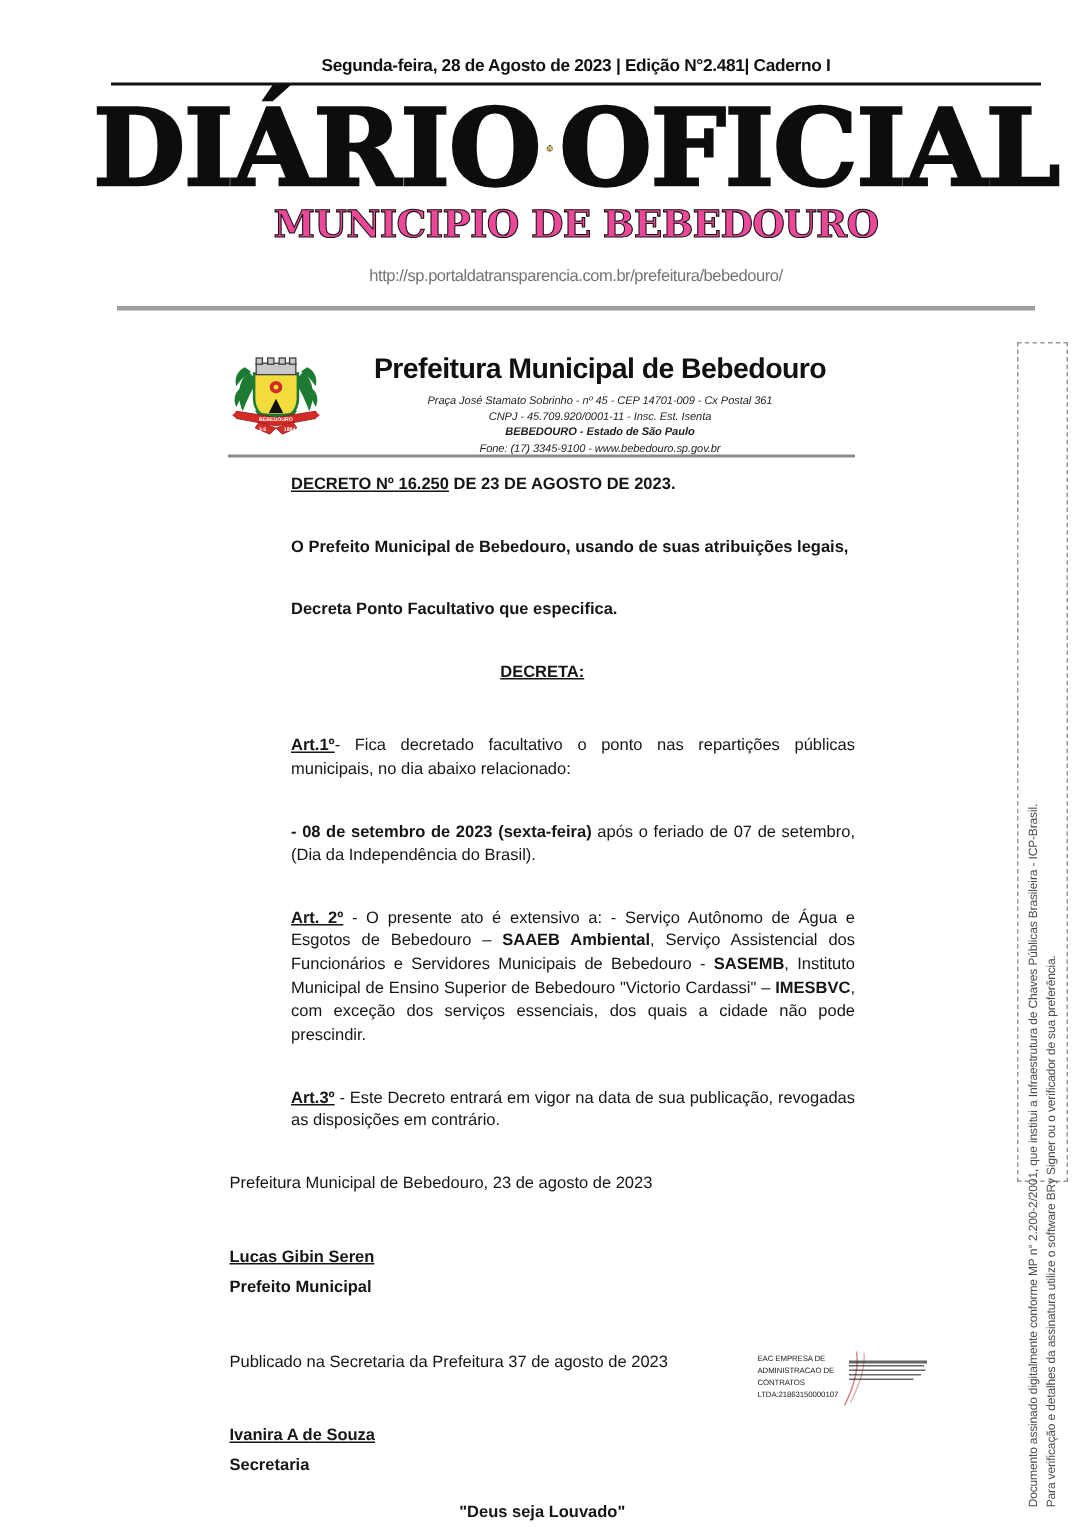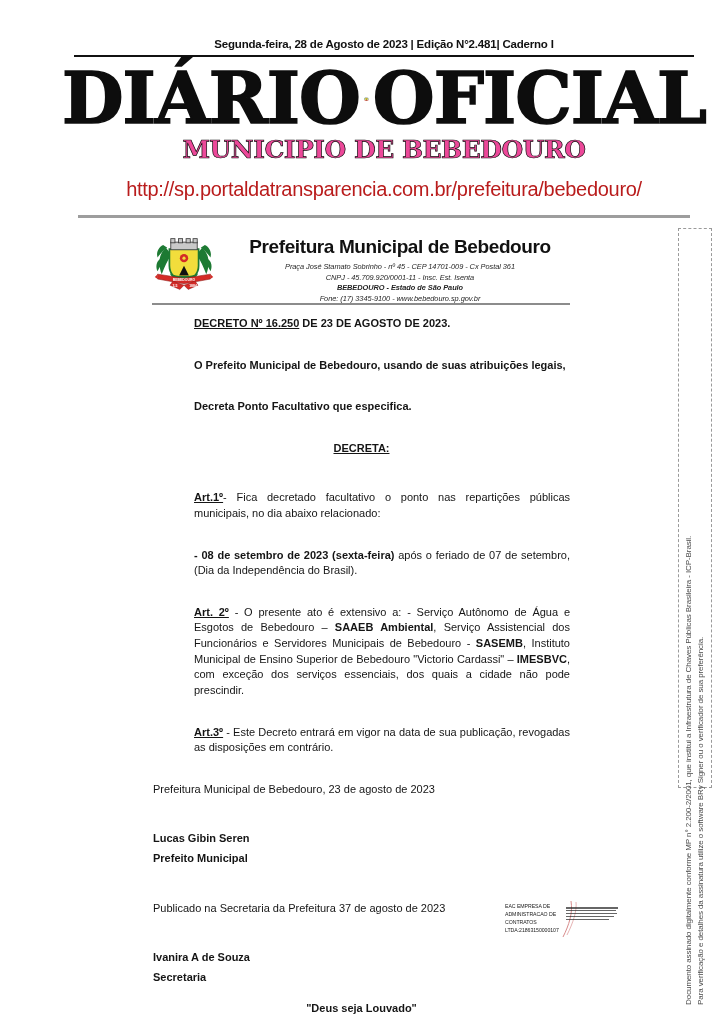--- a/index.html
+++ b/index.html
@@ -61,22 +61,22 @@
     font-family: "DejaVu Serif", serif;
     font-weight: 700;
     font-size: 25px;
     letter-spacing: -0.5px;
     color: #ec4899;
     margin-top: -4px;
     -webkit-text-stroke: 0.7px #0d0d0d;
   }
   .portal-url {
     text-align: center;
-    font-size: 20px;
-    color: #b91c1c;
+    font-size: 11px;
+    color: #737373;
     margin-top: 14px;
     letter-spacing: -0.3px;
   }
   .rule-grey {
     height: 3px;
     background: #9d9d9d;
     margin: 14px 34px 0 34px;
   }
 
   
@@ -128,21 +128,21 @@
     line-height: 1.42;
     color: #151515;
     text-align: justify;
   }
   .doc-body p { margin: 0 0 13px 0; }
   .b { font-weight: 700; }
   .bu { font-weight: 700; text-decoration: underline; }
   .center { text-align: center; }
   .gap-lg { margin-bottom: 26px !important; padding-left: 41px; }
   .gap-xl { margin-bottom: 34px !important; }
-  .tight { margin-bottom: 4px !important; }
+  .tight { margin-bottom: 4px !important; text-decoration: underline; }
 
   
   .sig-sidebar {
     position: absolute;
     right: 12px;
     top: 228px;
     width: 34px;
     height: 560px;
     border: 1px dashed #9a9a9a;
     box-sizing: border-box;

